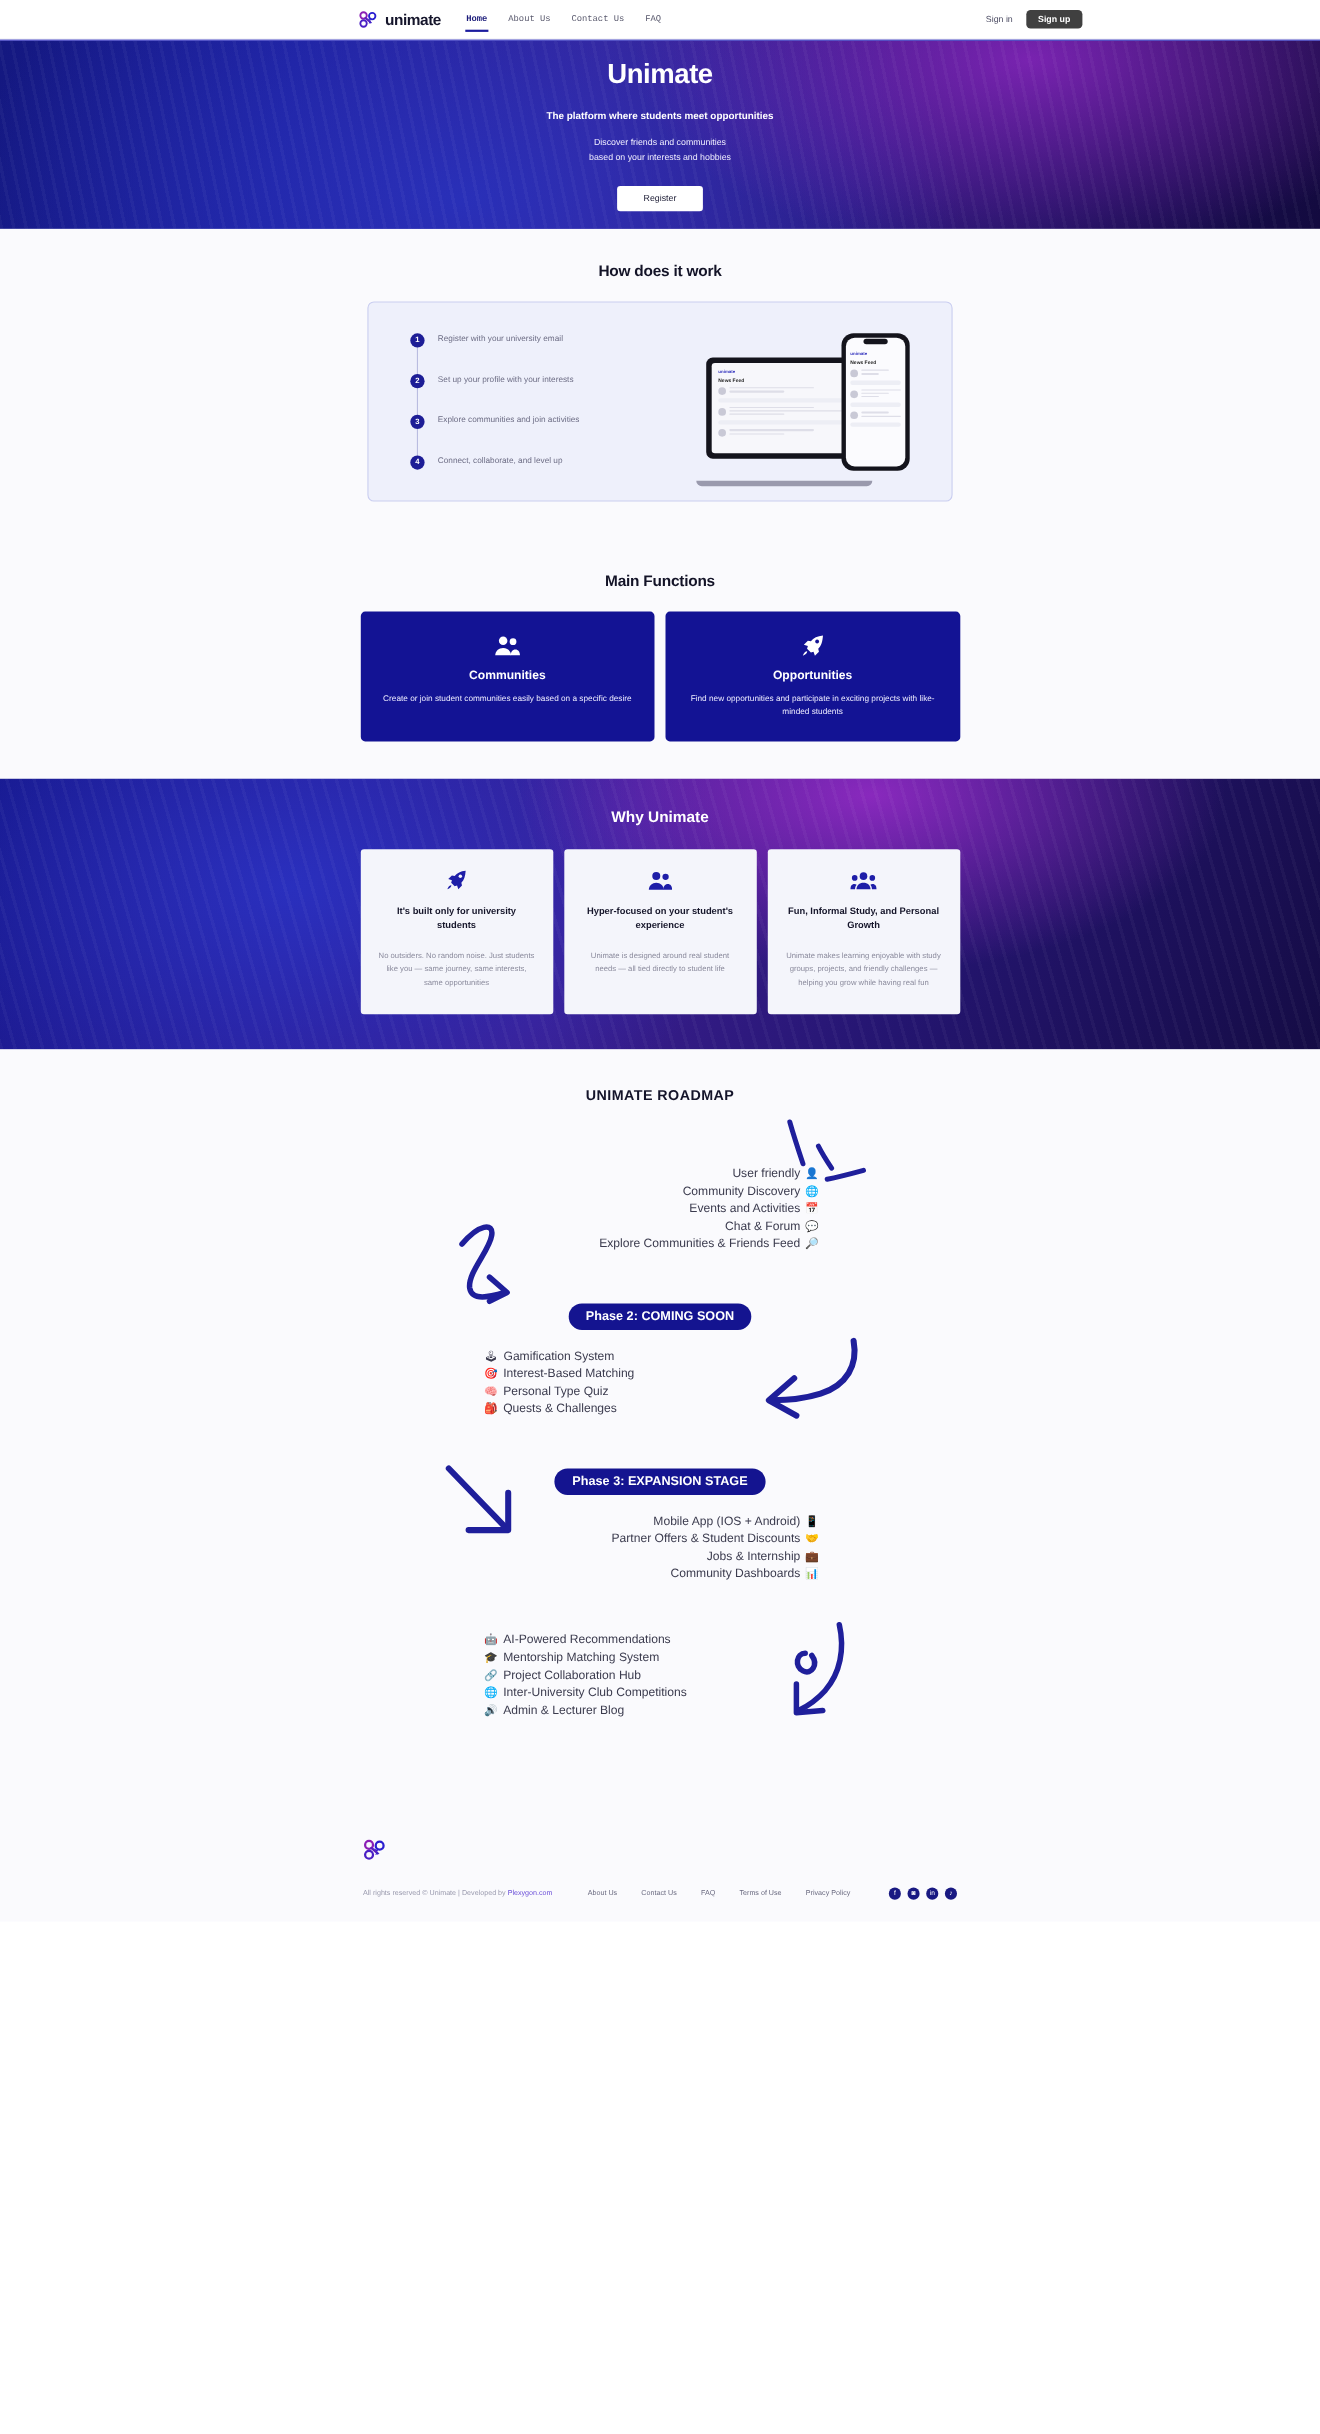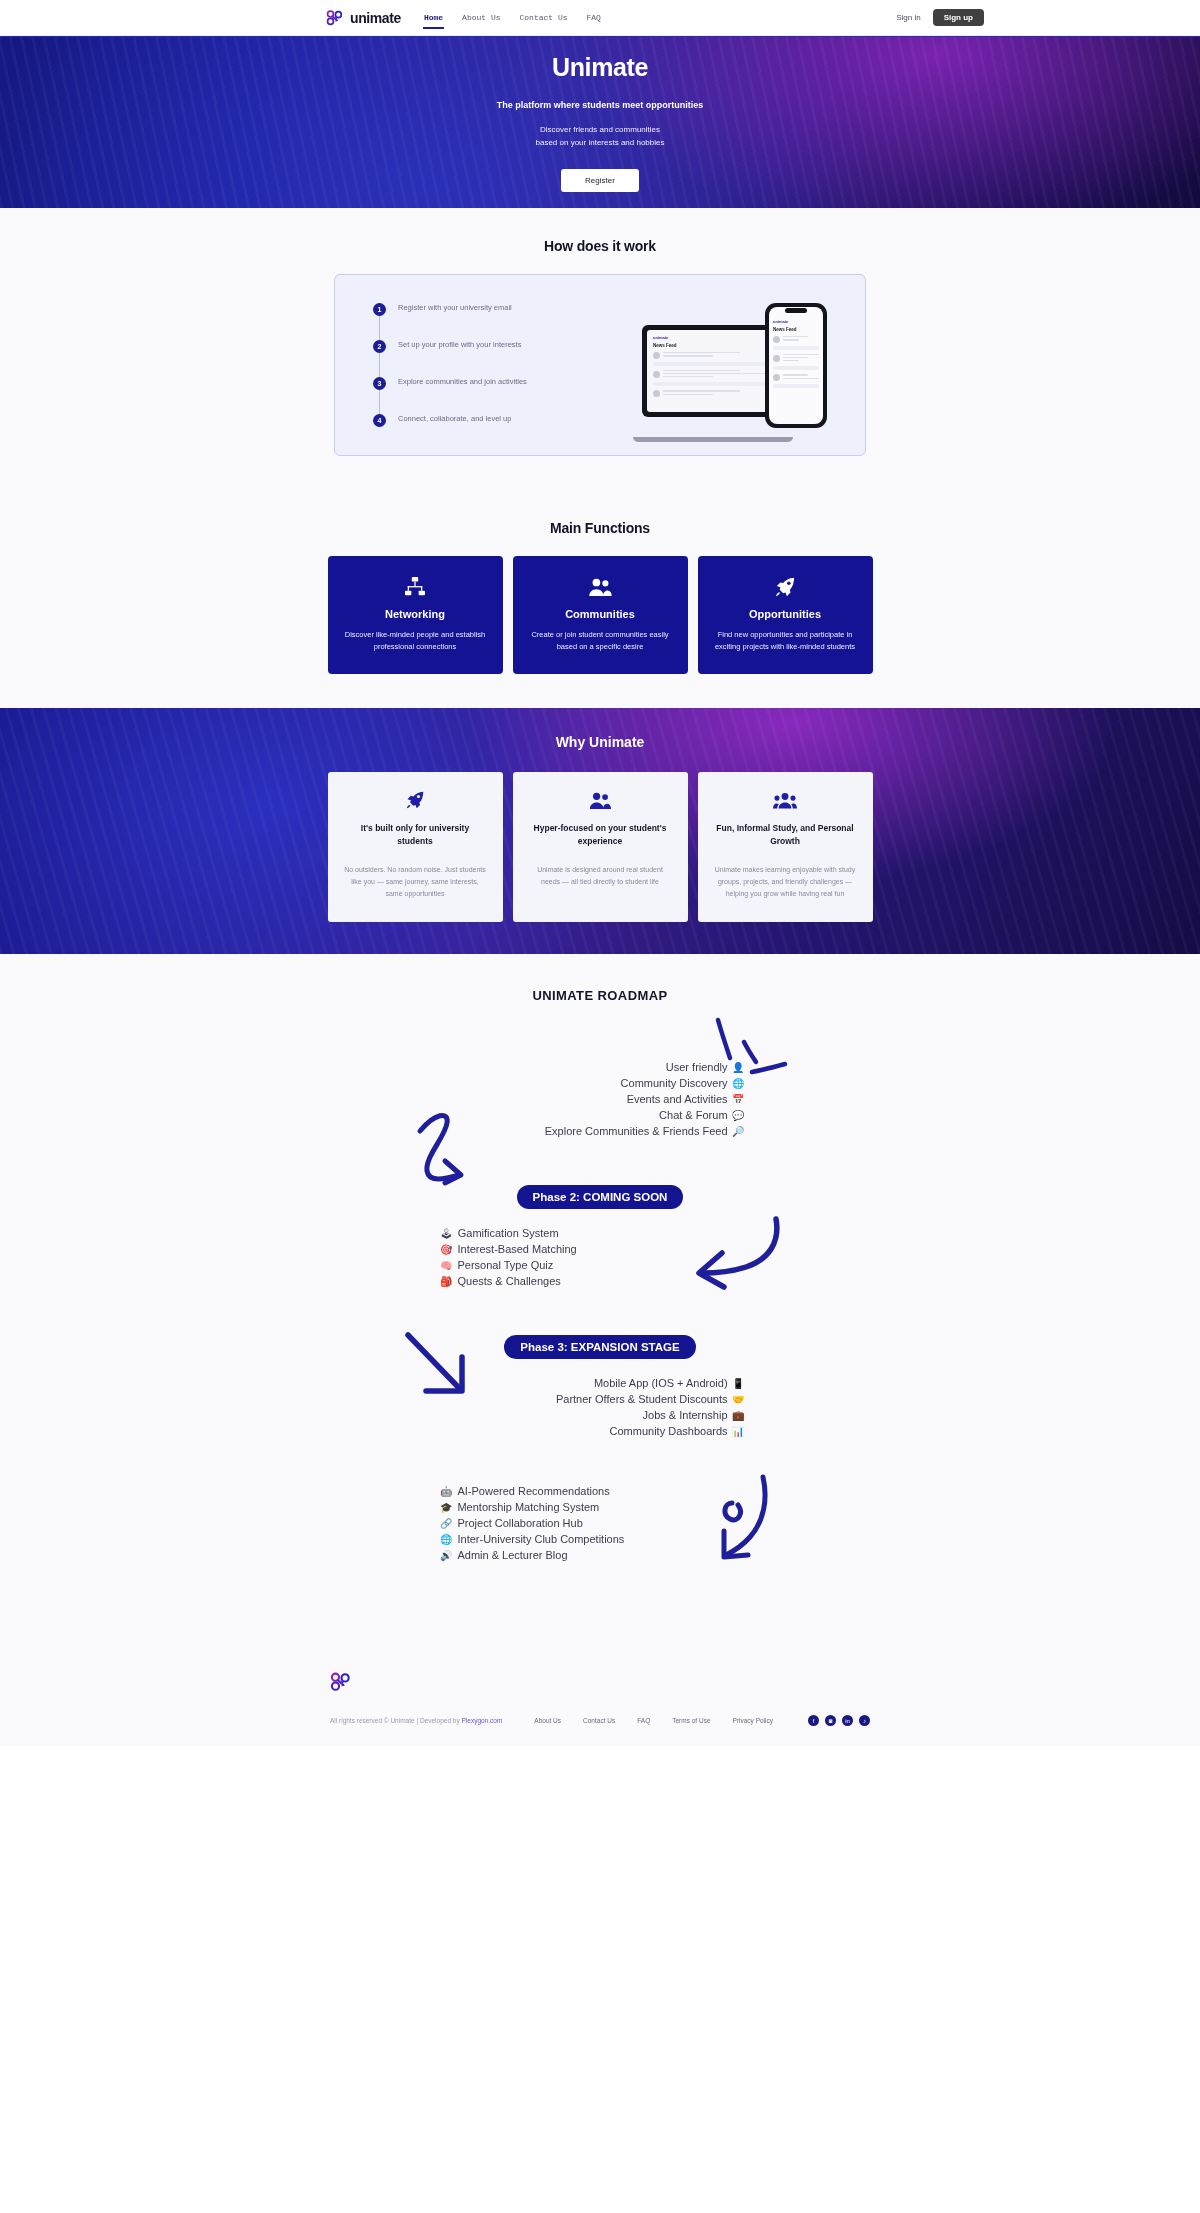--- a/index.html
+++ b/index.html
@@ -311,35 +311,20 @@
         </div>
       </div>
     </div>
   </div>
 
   <div class="mf-wrap">
     <div class="sec-title">Main Functions</div>
     <div class="cards">
       <div class="mf-card">
         <div class="mf-icon">
-          <svg width="22" height="20" viewBox="0 0 24 22" fill="#fff">
-            <rect x="8.5" y="0" width="7" height="5" rx="1"></rect>
-            <rect x="1" y="15" width="7" height="5" rx="1"></rect>
-            <rect x="16" y="15" width="7" height="5" rx="1"></rect>
-            <rect x="11.3" y="5" width="1.4" height="5"></rect>
-            <rect x="4" y="10" width="16" height="1.4"></rect>
-            <rect x="4" y="10" width="1.4" height="5"></rect>
-            <rect x="18.6" y="10" width="1.4" height="5"></rect>
-          </svg>
-        </div>
-        <div class="mf-title">Networking</div>
-        <div class="mf-desc">Discover like-minded people and establish professional connections</div>
-      </div>
-      <div class="mf-card">
-        <div class="mf-icon">
           <svg width="24" height="18" viewBox="0 0 26 20" fill="#fff">
             <circle cx="9" cy="5" r="4.3"></circle>
               <circle cx="19" cy="6" r="3.4"></circle>
             <path d="M1 20c0-4.5 3.6-7.6 8-7.6s8 3.1 8 7.6z"></path>
             <path d="M16.5 20c0-3.6 1.8-6.2 5-6.2 2.6 0 4.5 2.3 4.5 6.2z"></path>
           </svg>
         </div>
         <div class="mf-title">Communities</div>
         <div class="mf-desc">Create or join student communities easily based on a specific desire</div>
       </div>

